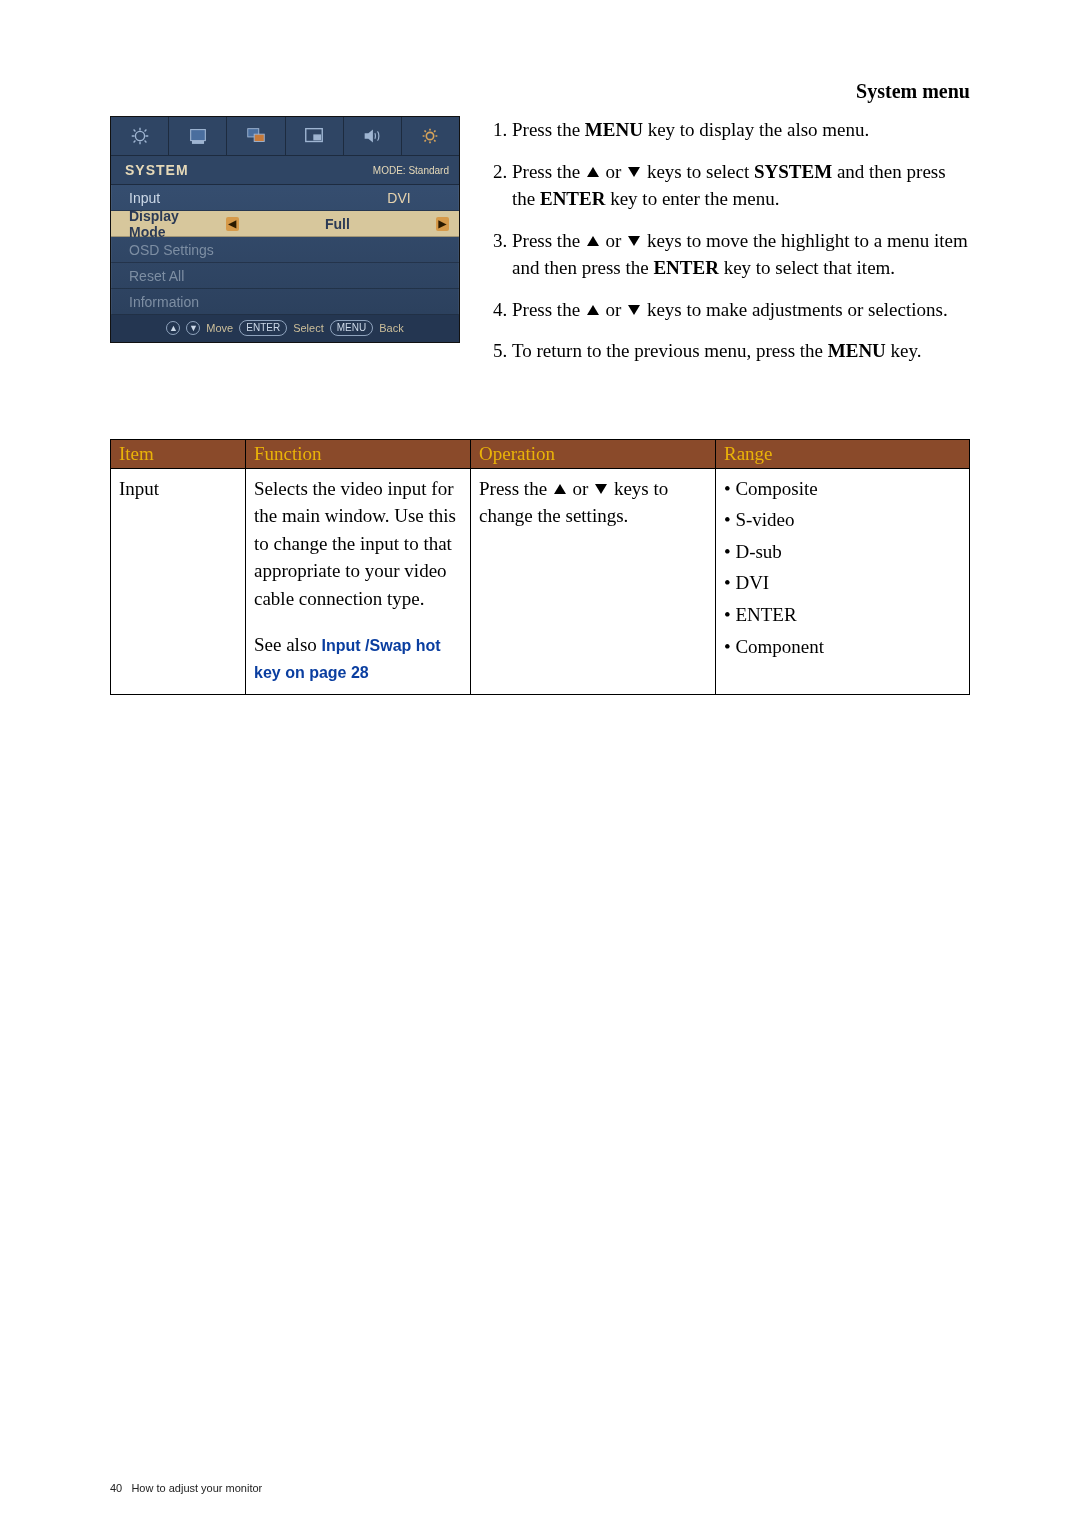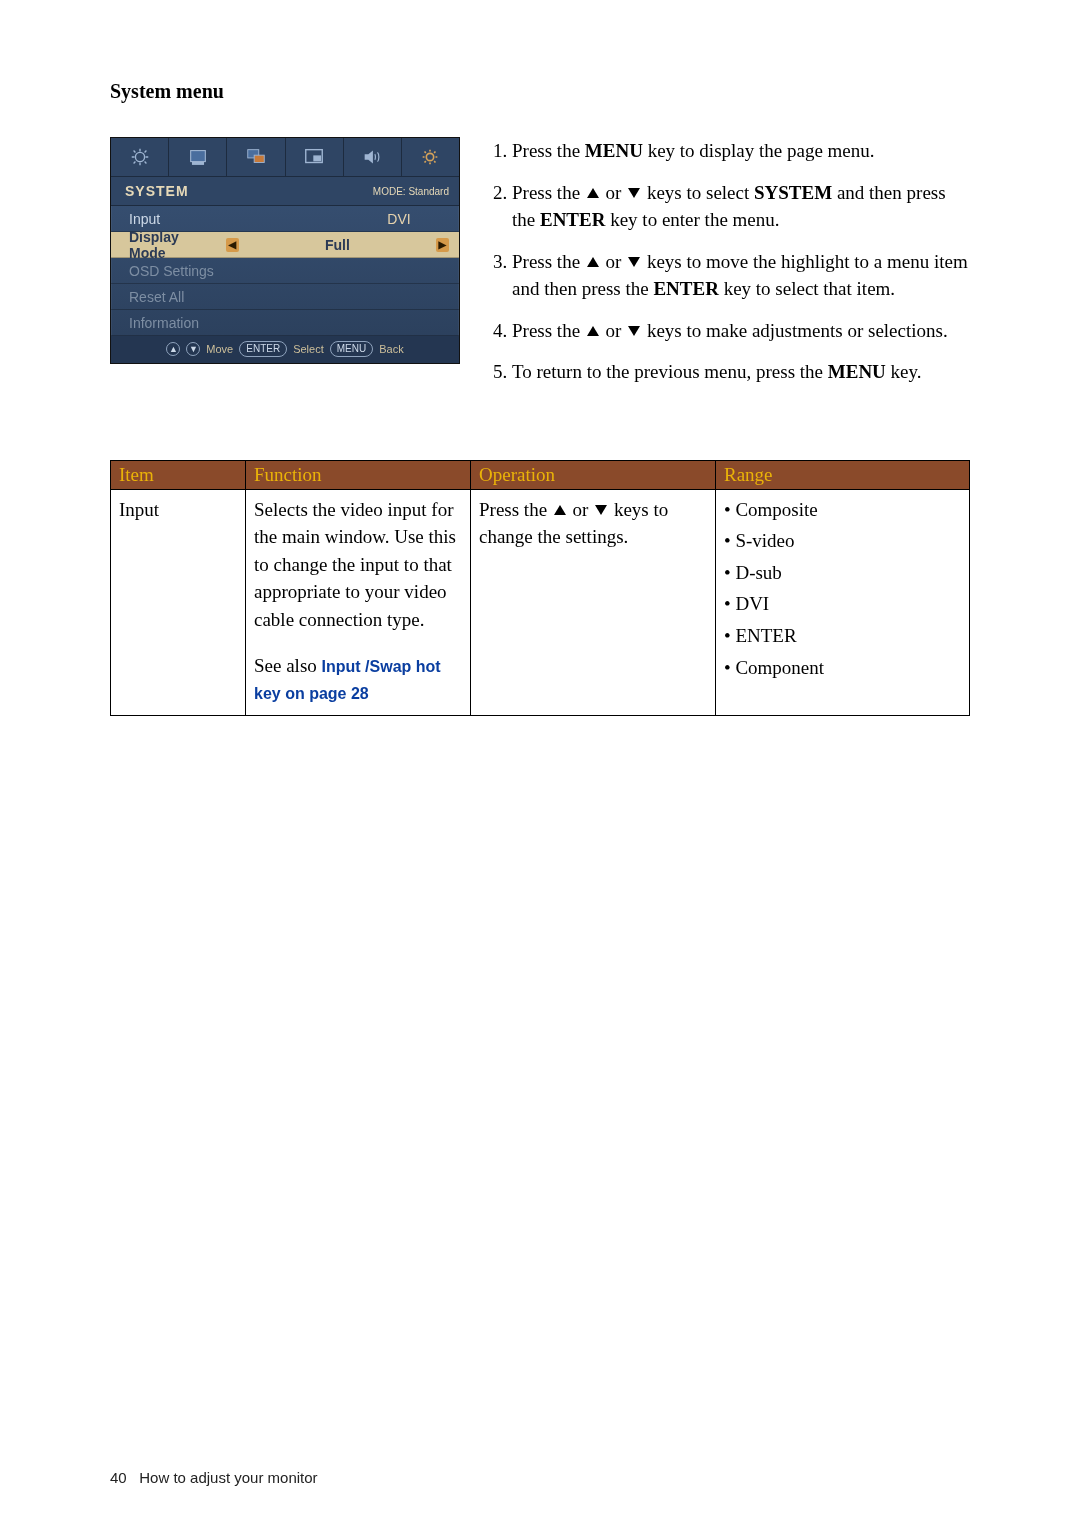--- a/index.html
+++ b/index.html
@@ -29,21 +29,22 @@
   }
   .page {
     position: relative;
     width: 100%;
     height: 100%;
     padding: 80px 110px 40px 110px;
   }
   .section-title {
     font-weight: bold;
     font-size: 20px;
-    margin-bottom: 34px;
+    margin-bottom: 13px;
+    text-align: right;
   }
   .two-col {
     display: flex;
     gap: 30px;
     align-items: flex-start;
     margin-bottom: 60px;
   }
   
   .osd {
     width: 350px;
@@ -174,23 +175,23 @@
   .ref-table td.func-col { width: 225px; margin-top: 44px; }
   .ref-table td.op-col   { width: 245px; margin-top: 11px; }
   .ref-table td.range-col{ }
   .range-list { margin: 0; padding: 0; list-style: none; }
   .range-list li::before { content: "• "; }
   .range-list li { margin-bottom: 4px; }
   .link { color: var(--link-blue); font-family: var(--sans); font-weight: bold; font-size: 16px; }
   .footer {
     position: absolute;
     left: 110px;
-    bottom: 42px;
+    bottom: 34px;
     font-family: var(--sans);
-    font-size: 15px;
+    font-size: 11px;
     color: #222;
   }
 </style>
 </head>
 <body>
 
 <div class="page">
   <div class="section-title">System menu</div>
 
   <div class="two-col">
@@ -269,21 +270,21 @@
         <span class="pill">ENTER</span>
         <span>Select</span>
         <span class="pill">MENU</span>
         <span>Back</span>
       </div>
     </div>
 
     <div class="steps">
       <ol>
         <li>
-          <span>Press the </span><b>MENU</b><span> key to display the page menu.</span>
+          <span>Press the </span><b>MENU</b><span> key to display the also menu.</span>
         </li>
         <li>
           <span>Press the </span><span class="tri-up"></span><span> or </span><span class="tri-down"></span><span> keys to select </span><b>SYSTEM</b><span> and then press the </span><b>ENTER</b><span> key to enter the menu.</span>
         </li>
         <li>
           <span>Press the </span><span class="tri-up"></span><span> or </span><span class="tri-down"></span><span> keys to move the highlight to a menu item and then press the </span><b>ENTER</b><span> key to select that item.</span>
         </li>
         <li>
           <span>Press the </span><span class="tri-up"></span><span> or </span><span class="tri-down"></span><span> keys to make adjustments or selections.</span>
         </li>

